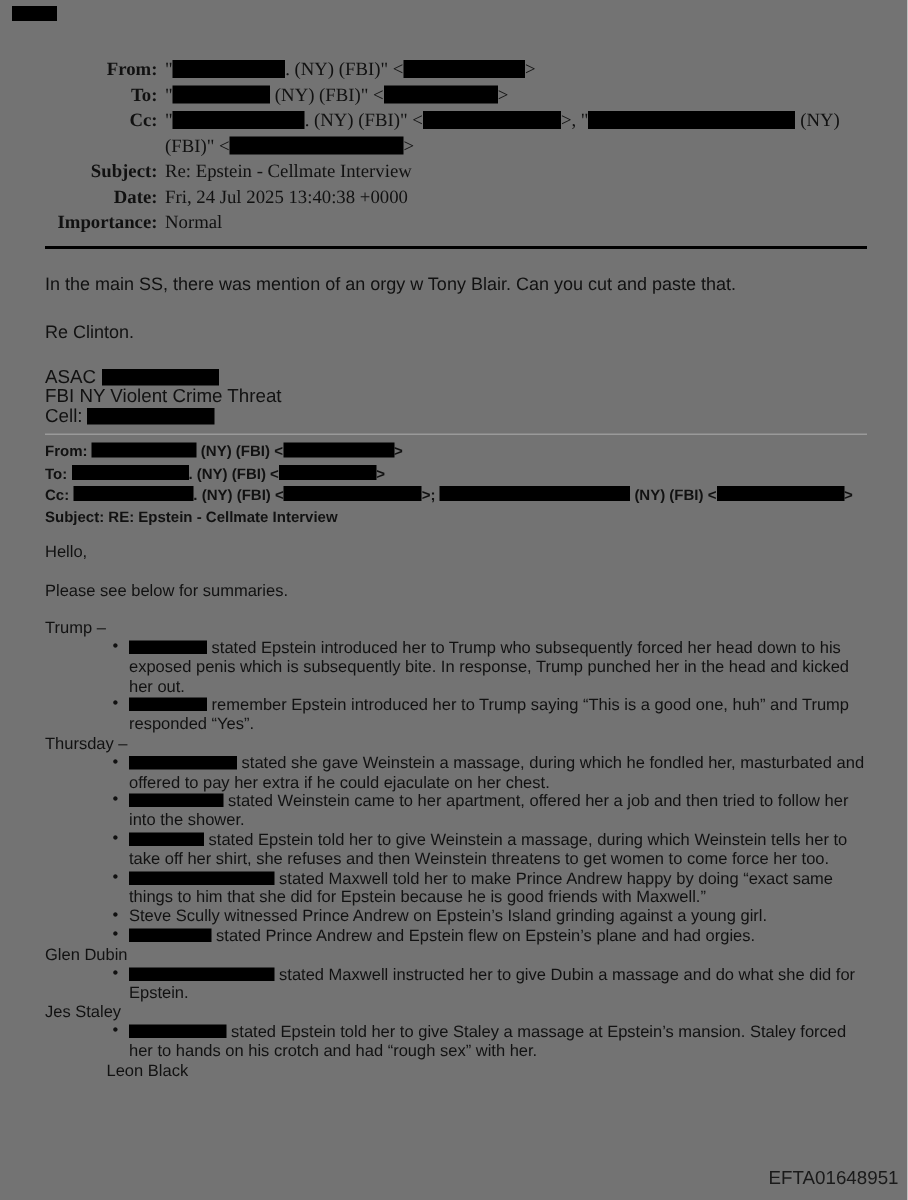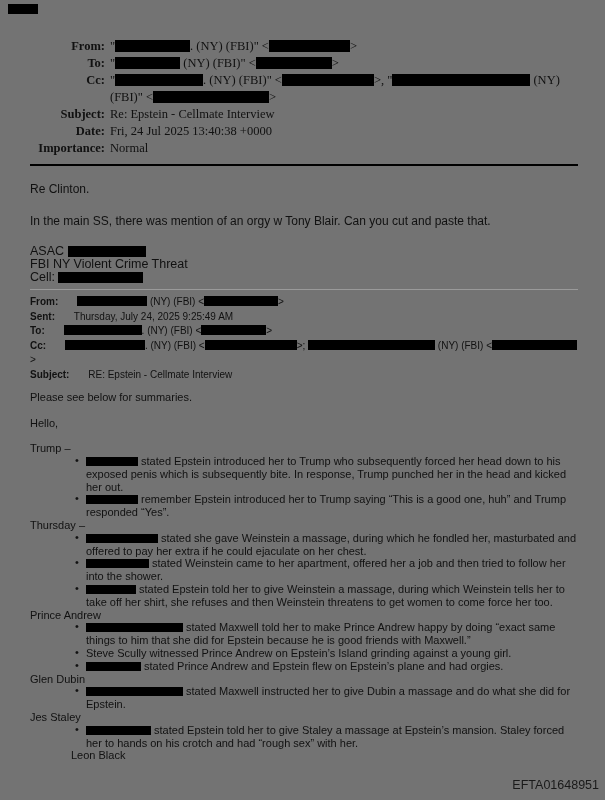--- a/index.html
+++ b/index.html
@@ -26,21 +26,21 @@
 
   
   .body-sans { font-family:"Liberation Sans","DejaVu Sans",sans-serif; font-size:12px; line-height:16px; margin-top:15px; }
   .body-sans p { margin:0 0 16px 0; }
 
   .sig { font-size:12.5px; line-height:13px; margin-top:6px; }
   .sig .bar { height:11px; vertical-align:-2px; }
 
   
   .qhdr { font-family:"Liberation Sans","DejaVu Sans",sans-serif; font-size:10px; line-height:14.5px; margin-top:5px; font-weight:bold; }
-  .qhdr .qval { font-weight:normal;margin-left:16px; }
+  .qhdr .qval { font-weight:bold; }
   .qhdr .bar { height:10px; vertical-align:-1px; }
 
   
   .summary { font-family:"Liberation Sans","DejaVu Sans",sans-serif; font-size:11px; line-height:12.8px; margin-top:9px; }
   .summary p { margin:0 0 12.8px 0; }
   .summary .bar { height:9px; vertical-align:-1px; }
   .sec-title { margin:0; }
   ul.bullets { margin:0; padding:0 0 0 56px; list-style:none; }
   li.bullet { position:relative; }
   .dot { position:absolute; left:-11px; top:-1px; }
@@ -79,56 +79,54 @@
         <div class="hdr-row">
           <span class="hdr-label">Importance:</span>
           <span class="hdr-value"><span>Normal</span></span>
         </div>
       </div>
 
     <div class="rule-dark"></div>
 
     <div class="body-sans">
       <div id="reply-paragraphs">
+          <p class="para">In the main SS, there was mention of an orgy w Tony Blair. Can you cut and paste that.</p>
           <p class="para">Re Clinton.</p>
-          <p class="para">In the main SS, there was mention of an orgy w Tony Blair. Can you cut and paste that.</p>
         </div>
       <div class="sig" id="signature-block">
           <div class="sig-line"><span>ASAC </span><span class="bar" style="width: 78px; background: rgb(0, 0, 0);"></span></div>
           <div class="sig-line"><span>FBI NY Violent Crime Threat</span></div>
           <div class="sig-line"><span>Cell: </span><span class="bar" style="width: 85px; background: rgb(0, 0, 0);"></span></div>
         </div>
     </div>
 
     <div class="rule-light"></div>
 
     <div class="qhdr" id="quoted-header">
         <div class="qhdr-row"><span>From: </span><span class="qval"><span class="bar" style="width: 70px; background: rgb(0, 0, 0);"></span><span> (NY) (FBI) &lt;</span><span class="bar" style="width: 74px; background: rgb(0, 0, 0);"></span><span>&gt;</span></span></div>
-        <div class="qhdr-row"><span>Sent: </span><span class="qval"><span>Thursday, July 24, 2025 9:25:49 AM</span></span></div>
         <div class="qhdr-row"><span>To: </span><span class="qval"><span class="bar" style="width: 78px; background: rgb(0, 0, 0);"></span><span>. (NY) (FBI) &lt;</span><span class="bar" style="width: 65px; background: rgb(0, 0, 0);"></span><span>&gt;</span></span></div>
         <div class="qhdr-row"><span>Cc: </span><span class="qval"><span class="bar" style="width: 80px; background: rgb(0, 0, 0);"></span><span>. (NY) (FBI) &lt;</span><span class="bar" style="width: 92px; background: rgb(0, 0, 0);"></span><span>&gt;; </span><span class="bar" style="width: 127px; background: rgb(0, 0, 0);"></span><span> (NY) (FBI) &lt;</span><span class="bar" style="width: 85px; background: rgb(0, 0, 0);"></span><span>&gt;</span></span></div>
         <div class="qhdr-row"><span>Subject: </span><span class="qval"><span>RE: Epstein - Cellmate Interview</span></span></div>
       </div>
 
     <div class="summary">
+      <p>Hello,</p>
       <p>Please see below for summaries.</p>
-      <p>Hello,</p>
       <div id="sections">
           <p class="sec-title" style="margin: 0px;">Trump –</p>
           <ul class="bullets">
             <li class="bullet"><span class="dot">•</span><span class="bar" style="width: 52px; background: rgb(0, 0, 0);"></span><span> stated Epstein introduced her to Trump who subsequently forced her head down to his exposed penis which is subsequently bite. In response, Trump punched her in the head and kicked her out.</span></li>
             <li class="bullet"><span class="dot">•</span><span class="bar" style="width: 52px; background: rgb(0, 0, 0);"></span><span> remember Epstein introduced her to Trump saying “This is a good one, huh” and Trump responded “Yes”.</span></li>
           </ul>
           <p class="sec-title" style="margin: 0px;">Thursday –</p>
           <ul class="bullets">
             <li class="bullet"><span class="dot">•</span><span class="bar" style="width: 72px; background: rgb(0, 0, 0);"></span><span> stated she gave Weinstein a massage, during which he fondled her, masturbated and offered to pay her extra if he could ejaculate on her chest.</span></li>
             <li class="bullet"><span class="dot">•</span><span class="bar" style="width: 63px; background: rgb(0, 0, 0);"></span><span> stated Weinstein came to her apartment, offered her a job and then tried to follow her into the shower.</span></li>
             <li class="bullet"><span class="dot">•</span><span class="bar" style="width: 50px; background: rgb(0, 0, 0);"></span><span> stated Epstein told her to give Weinstein a massage, during which Weinstein tells her to take off her shirt, she refuses and then Weinstein threatens to get women to come force her too.</span></li>
           </ul>
-          <p class="sec-title" style="margin: 0px;">Prince Andrew</p>
           <ul class="bullets">
             <li class="bullet"><span class="dot">•</span><span class="bar" style="width: 97px; background: rgb(0, 0, 0);"></span><span> stated Maxwell told her to make Prince Andrew happy by doing “exact same things to him that she did for Epstein because he is good friends with Maxwell.”</span></li>
             <li class="bullet"><span class="dot">•</span><span>Steve Scully witnessed Prince Andrew on Epstein’s Island grinding against a young girl.</span></li>
             <li class="bullet"><span class="dot">•</span><span class="bar" style="width: 55px; background: rgb(0, 0, 0);"></span><span> stated Prince Andrew and Epstein flew on Epstein’s plane and had orgies.</span></li>
           </ul>
           <p class="sec-title" style="margin: 0px;">Glen Dubin</p>
           <ul class="bullets">
             <li class="bullet"><span class="dot">•</span><span class="bar" style="width: 97px; background: rgb(0, 0, 0);"></span><span> stated Maxwell instructed her to give Dubin a massage and do what she did for Epstein.</span></li>
           </ul>
           <p class="sec-title" style="margin: 0px;">Jes Staley</p>

